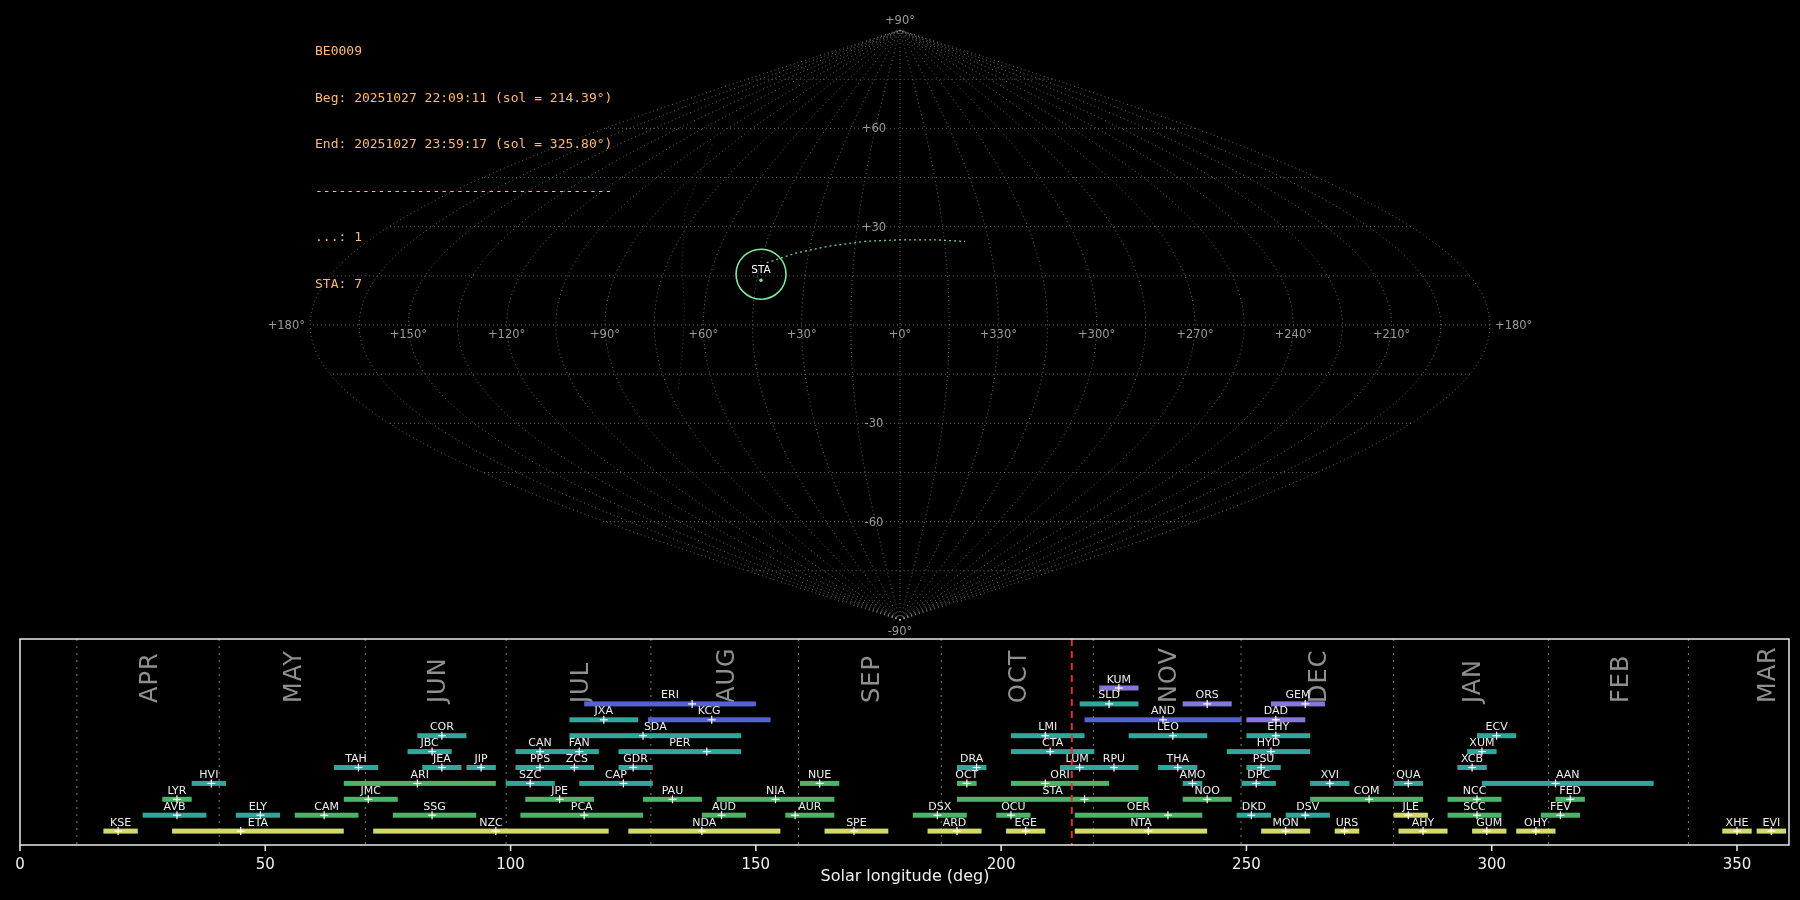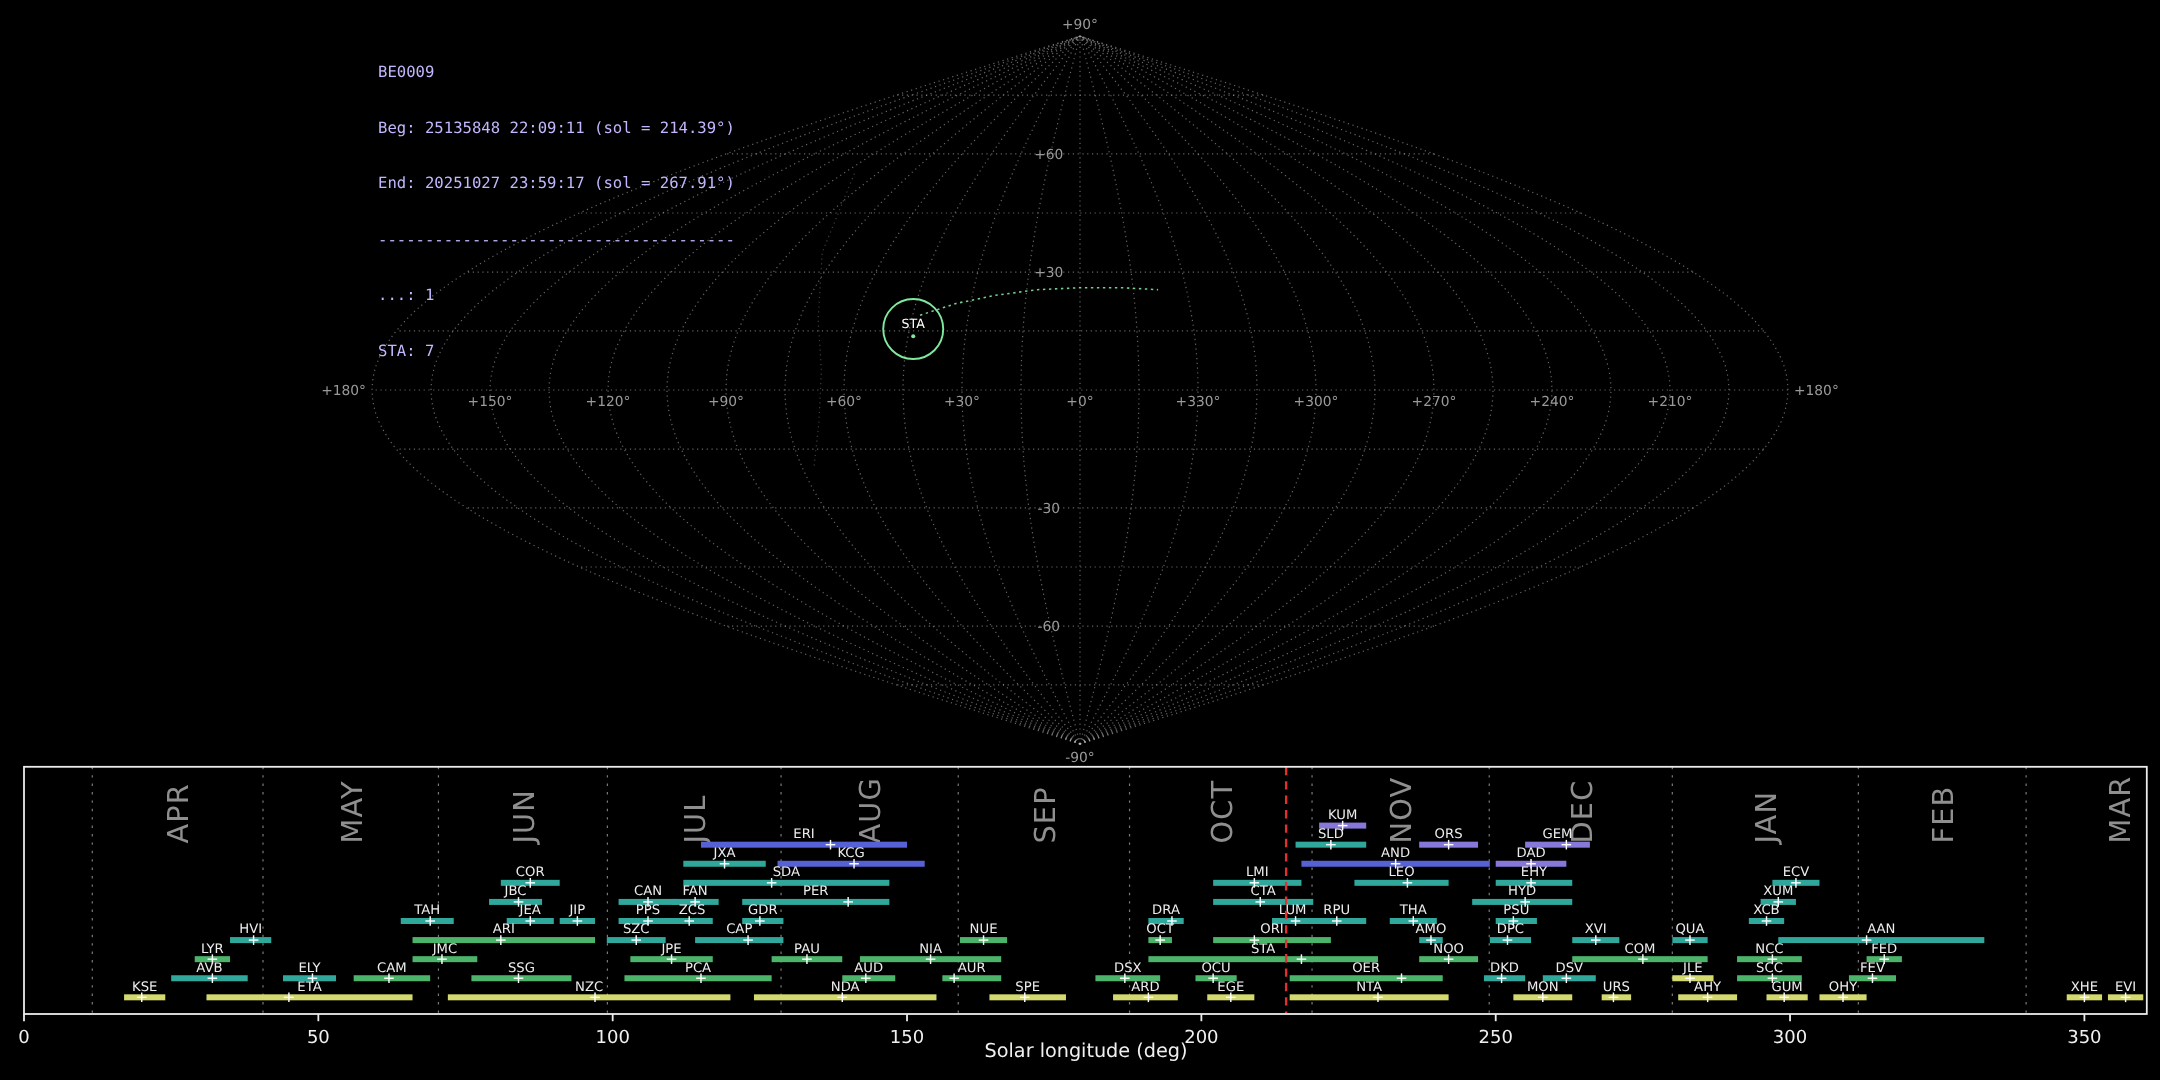--- a/index.html
+++ b/index.html
@@ -2,21 +2,21 @@
 <html><head>
 <meta charset="utf-8">
 <style>
   html,body{
     margin:0;padding:0;background:#000;width:1800px;height:900px;
     overflow:hidden;font-family:"DejaVu Sans","Liberation Sans",sans-serif;
   }
   #scene{position:absolute;left:0;top:0}
   #scene text{font-family:"DejaVu Sans","Liberation Sans",sans-serif}
   .info{
-    position:absolute;left:315px;top:22px;color:#c4b5fd;
+    position:absolute;left:315px;top:12px;color:#fdba74;
     font:13px/15.5px "DejaVu Sans Mono","Liberation Mono",monospace;
     white-space:pre;
   }
   .xlabel{
     position:absolute;left:0;top:866px;width:1810px;text-align:center;
     color:#f0f0f0;font-size:16px;
   }
 </style>
 </head>
 <body>
@@ -465,20 +465,20 @@
     <line x1="1246.4250000000002" y1="845" x2="1246.4250000000002" y2="851" stroke="#ebebeb" stroke-width="1.5"></line>
     <text x="1246.4250000000002" y="869" fill="#f0f0f0" font-size="15" text-anchor="middle">250</text>
     <line x1="1491.71" y1="845" x2="1491.71" y2="851" stroke="#ebebeb" stroke-width="1.5"></line>
     <text x="1491.71" y="869" fill="#f0f0f0" font-size="15" text-anchor="middle">300</text>
     <line x1="1736.9950000000001" y1="845" x2="1736.9950000000001" y2="851" stroke="#ebebeb" stroke-width="1.5"></line>
     <text x="1736.9950000000001" y="869" fill="#f0f0f0" font-size="15" text-anchor="middle">350</text>
   </svg>
 
 <div class="info">
   <div>BE0009</div>
-  <div>Beg: 25135848 22:09:11 (sol = 214.39°)</div>
-  <div>End: 20251027 23:59:17 (sol = 267.91°)</div>
+  <div>Beg: 20251027 22:09:11 (sol = 214.39°)</div>
+  <div>End: 20251027 23:59:17 (sol = 325.80°)</div>
   <div>--------------------------------------</div>
   <div>...: 1</div>
   <div>STA: 7</div>
 </div>
 
 <div class="xlabel">Solar longitude (deg)</div>
 
 </body></html>

